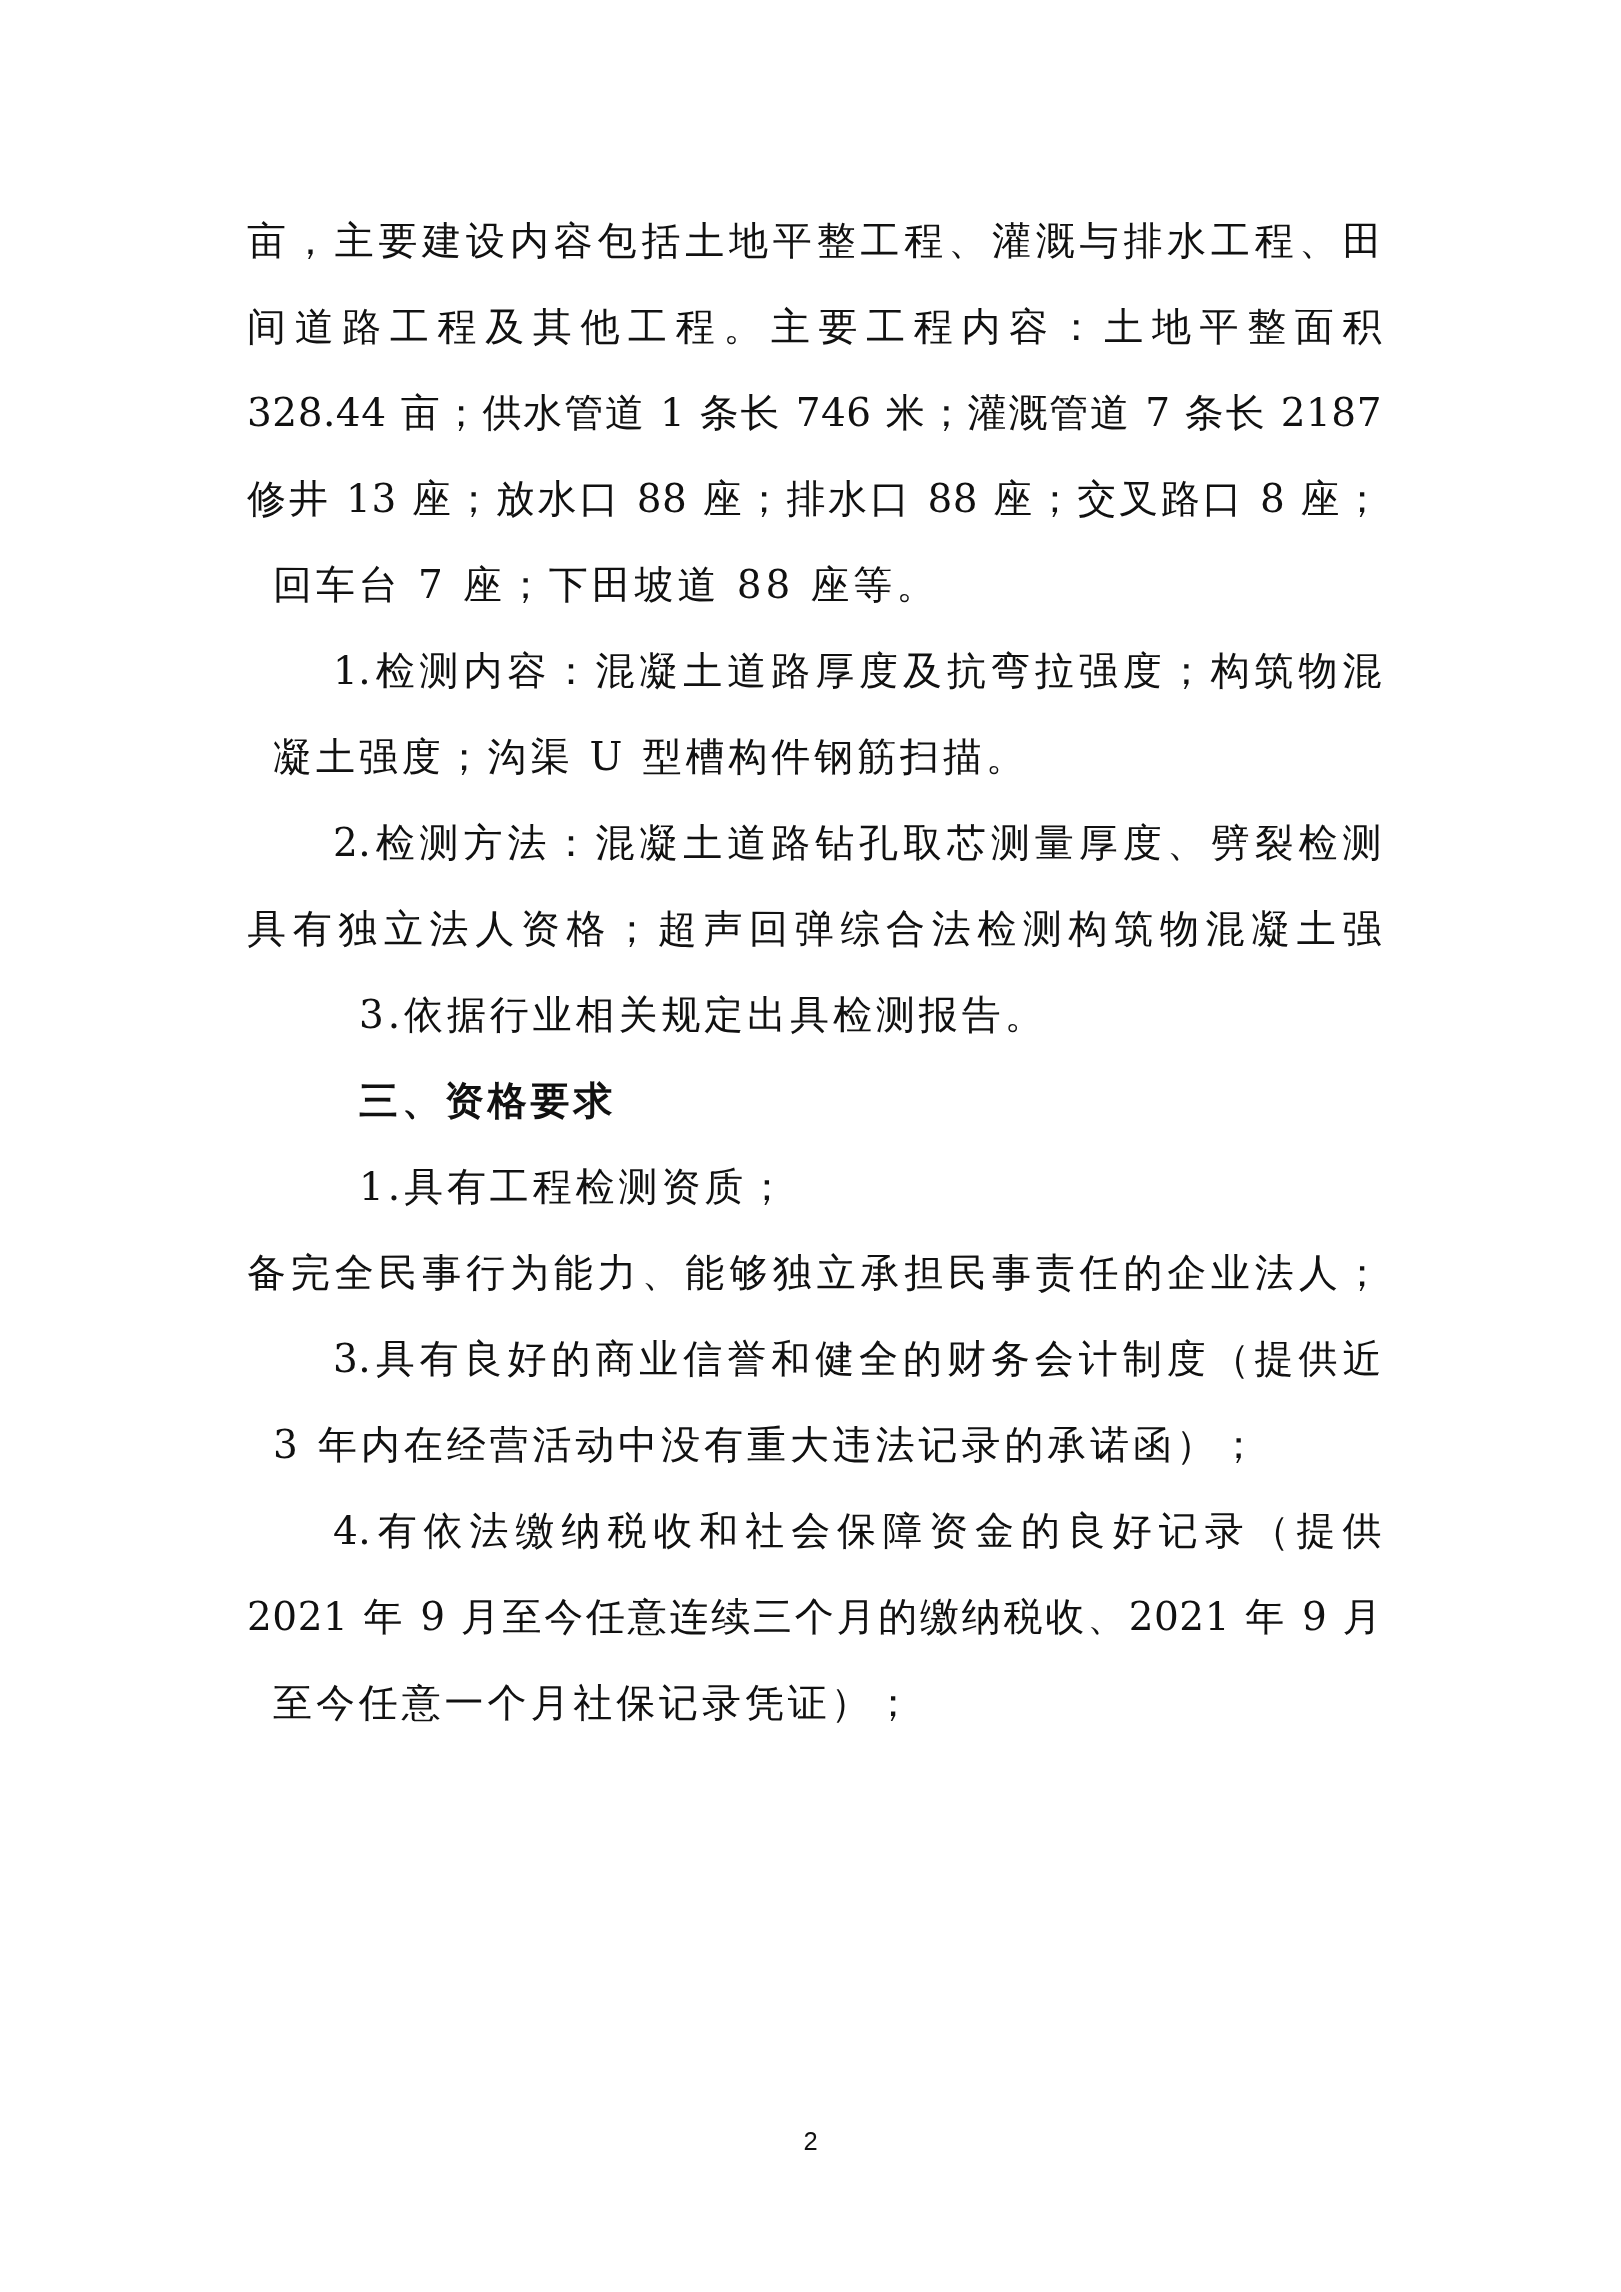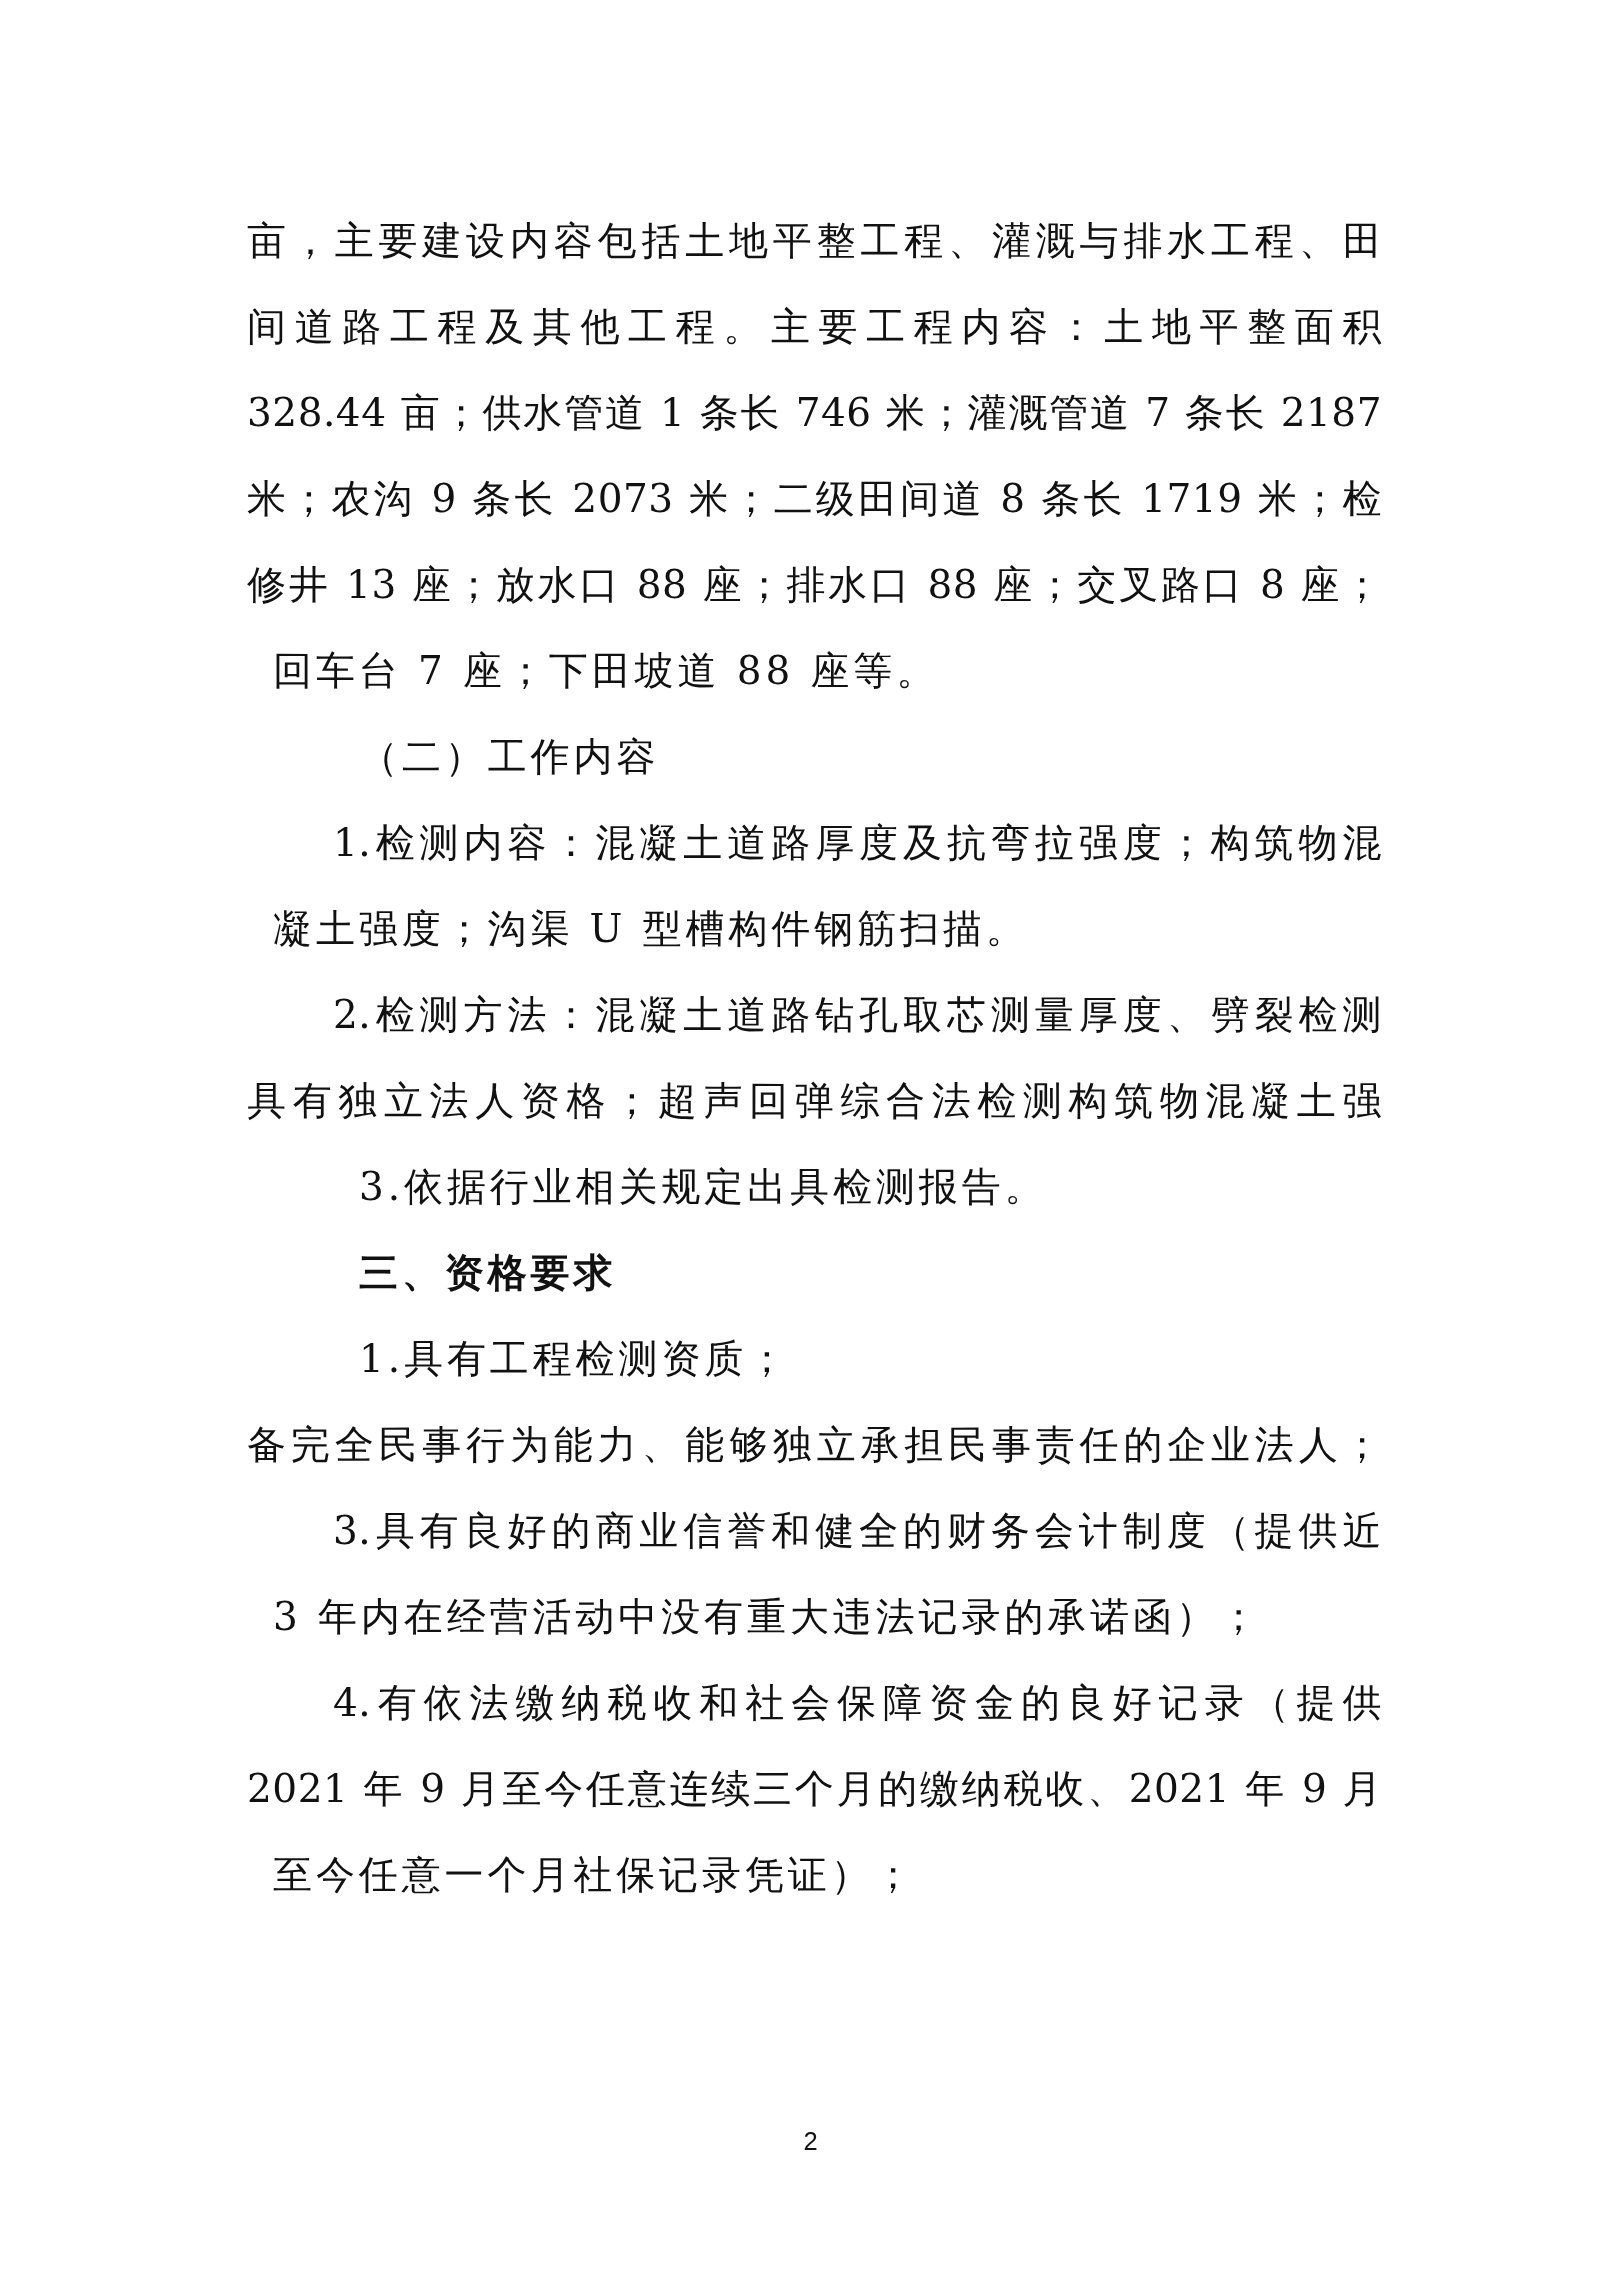--- a/index.html
+++ b/index.html
@@ -64,25 +64,23 @@
 </style>
 </head>
 <body>
 
 <div class="page">
   <div class="body-text">
 
     <div class="line">亩，主要建设内容包括土地平整工程、灌溉与排水工程、田</div>
     <div class="line">间道路工程及其他工程。主要工程内容：土地平整面积</div>
     <div class="line">328.44 亩；供水管道 1 条长 746 米；灌溉管道 7 条长 2187</div>
-    <div class="line">米；农沟 9 条长 2073 米；二级田间道 8 条长 1719 米；检</div>
     <div class="line">修井 13 座；放水口 88 座；排水口 88 座；交叉路口 8 座；</div>
     <div class="line short">回车台 7 座；下田坡道 88 座等。</div>
 
-    <div class="line short indent">（二）工作内容</div>
 
     <div class="line indent">1.检测内容：混凝土道路厚度及抗弯拉强度；构筑物混</div>
     <div class="line short">凝土强度；沟渠 U 型槽构件钢筋扫描。</div>
 
     <div class="line indent">2.检测方法：混凝土道路钻孔取芯测量厚度、劈裂检测</div>
     <div class="line">具有独立法人资格；超声回弹综合法检测构筑物混凝土强</div>
 
     <div class="line short indent">3.依据行业相关规定出具检测报告。</div>
 
     <div class="line short indent heading-bold">三、资格要求</div>

